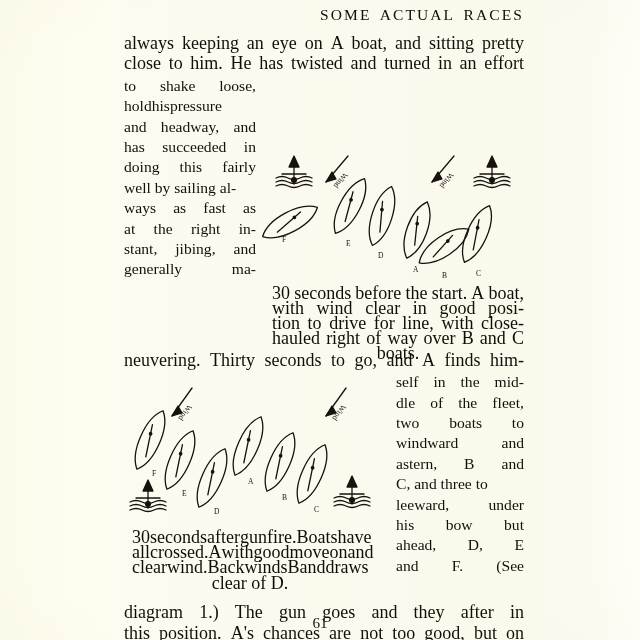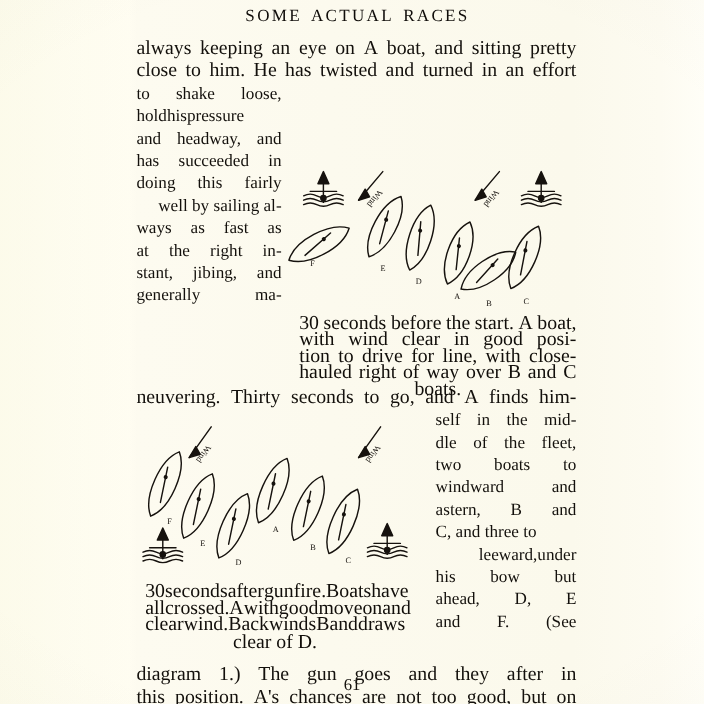--- a/index.html
+++ b/index.html
@@ -28,21 +28,21 @@
 
   .content{
     position:absolute;
     left:124px; top:6px;
     width:400px;
     height:628px;
   }
 
   
   .running-head{
-    text-align:center;
+    text-align:right;
     font-size:15.5px;
     letter-spacing:2.1px;
     word-spacing:3px;
     font-variant:small-caps;
     text-transform:uppercase;
     margin:0 0 9px 0;
     color:#100d0a;
     text-indent:2px;
   }
 
@@ -63,21 +63,21 @@
 
   .leftcol{
     position:absolute;
     left:0; top:0;
     width:132px;
     font-size:15.6px;
     line-height:20.4px;
     color:#13100c;
   }
   .leftcol .line{ display:flex; justify-content:space-between; white-space:nowrap; }
-  .leftcol .line.nofill{ display:block;text-align:right; }
+  .leftcol .line.nofill{ display:block; }
 
   .rightcol{
     position:absolute;
     right:0; top:0;
     width:128px;
     font-size:15.6px;
     line-height:20.4px;
     color:#13100c;
   }
   .rightcol .line{ display:flex; justify-content:space-between; white-space:nowrap; }
@@ -399,21 +399,21 @@
           </span>
         <span class="line">
             <span style="display: flex; justify-content: space-between; width: 100%;">
               <span>astern,</span>
               <span>B</span>
               <span>and</span>
             </span>
           </span>
         <span class="line nofill"><span>C, and three to</span></span>
         <span class="line">
-            <span style="display: flex; justify-content: flex-end; width: 100%;">
+            <span style="display: flex; justify-content: space-between; width: 100%;">
               <span>leeward,</span>
               <span>under</span>
             </span>
           </span>
         <span class="line">
             <span style="display: flex; justify-content: space-between; width: 100%;">
               <span>his</span>
               <span>bow</span>
               <span>but</span>
             </span>

